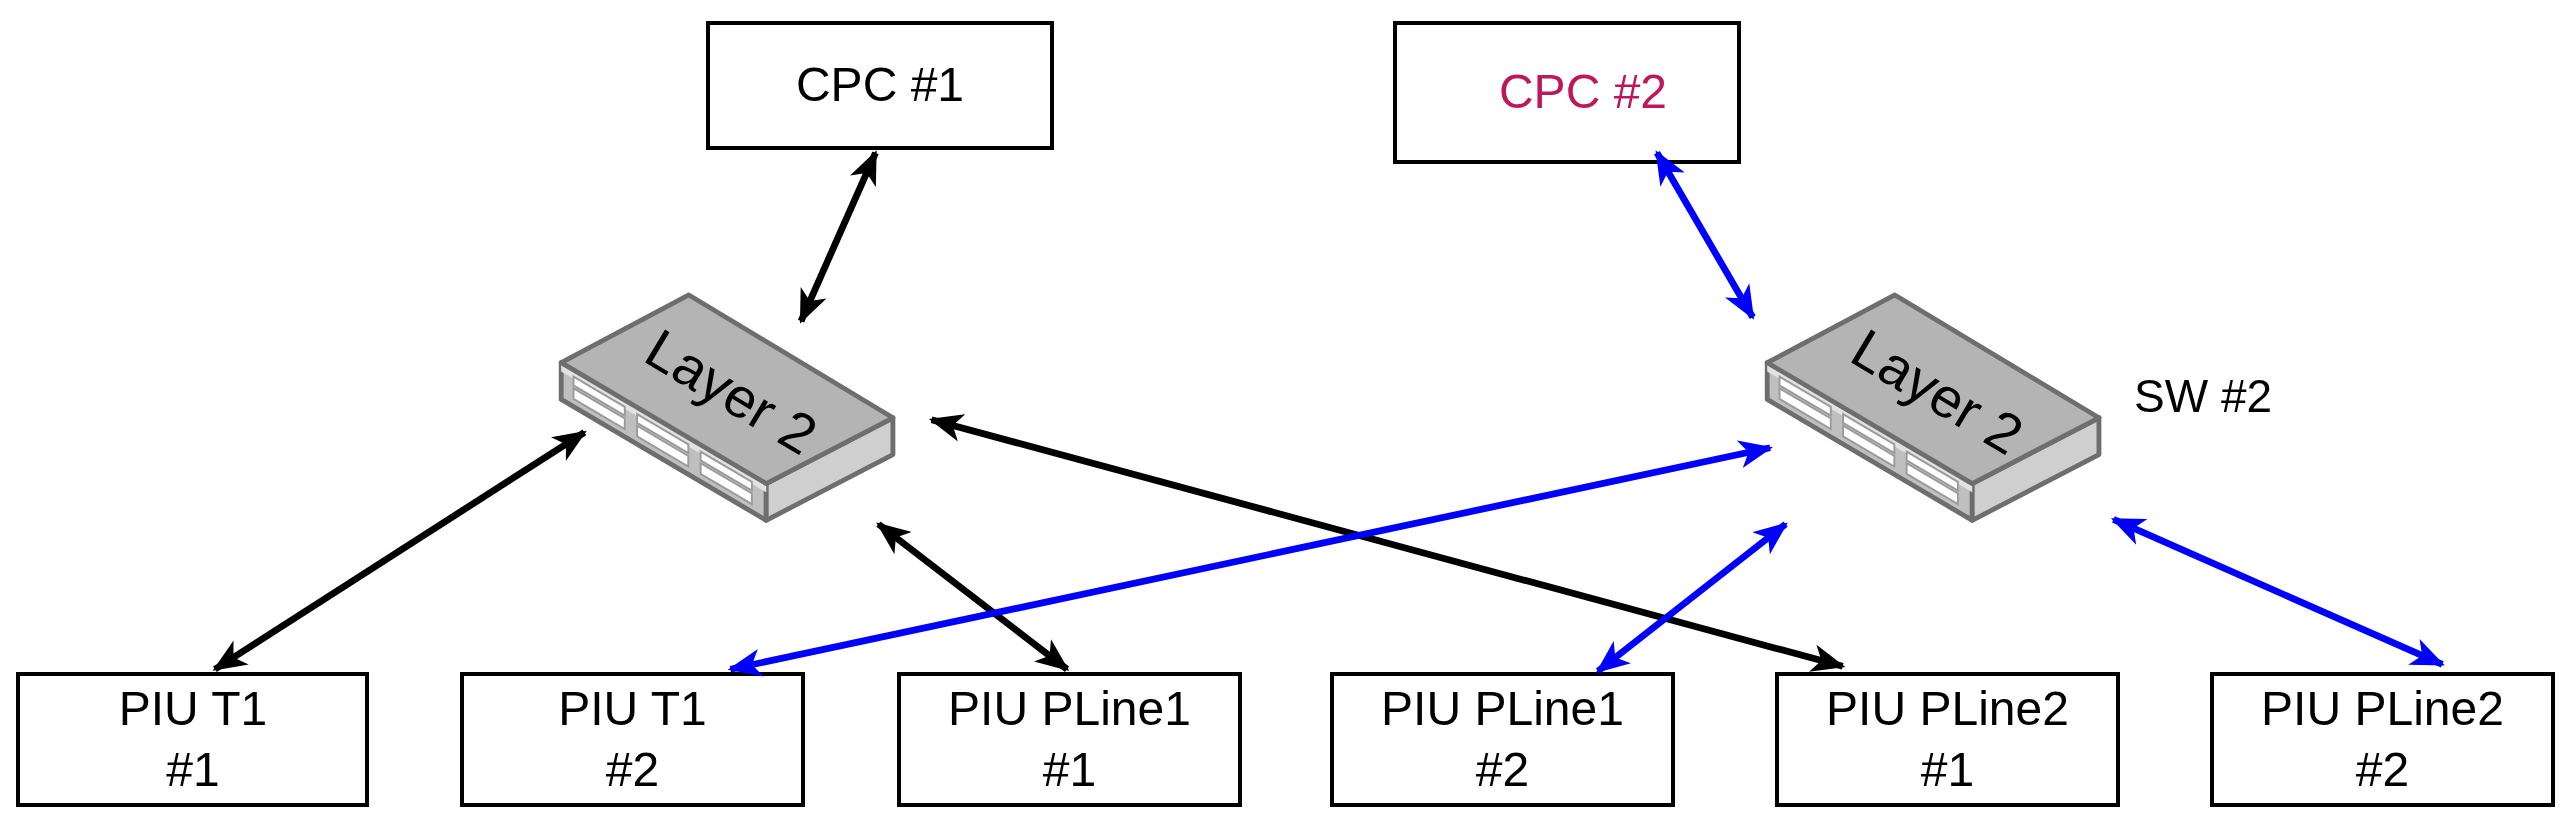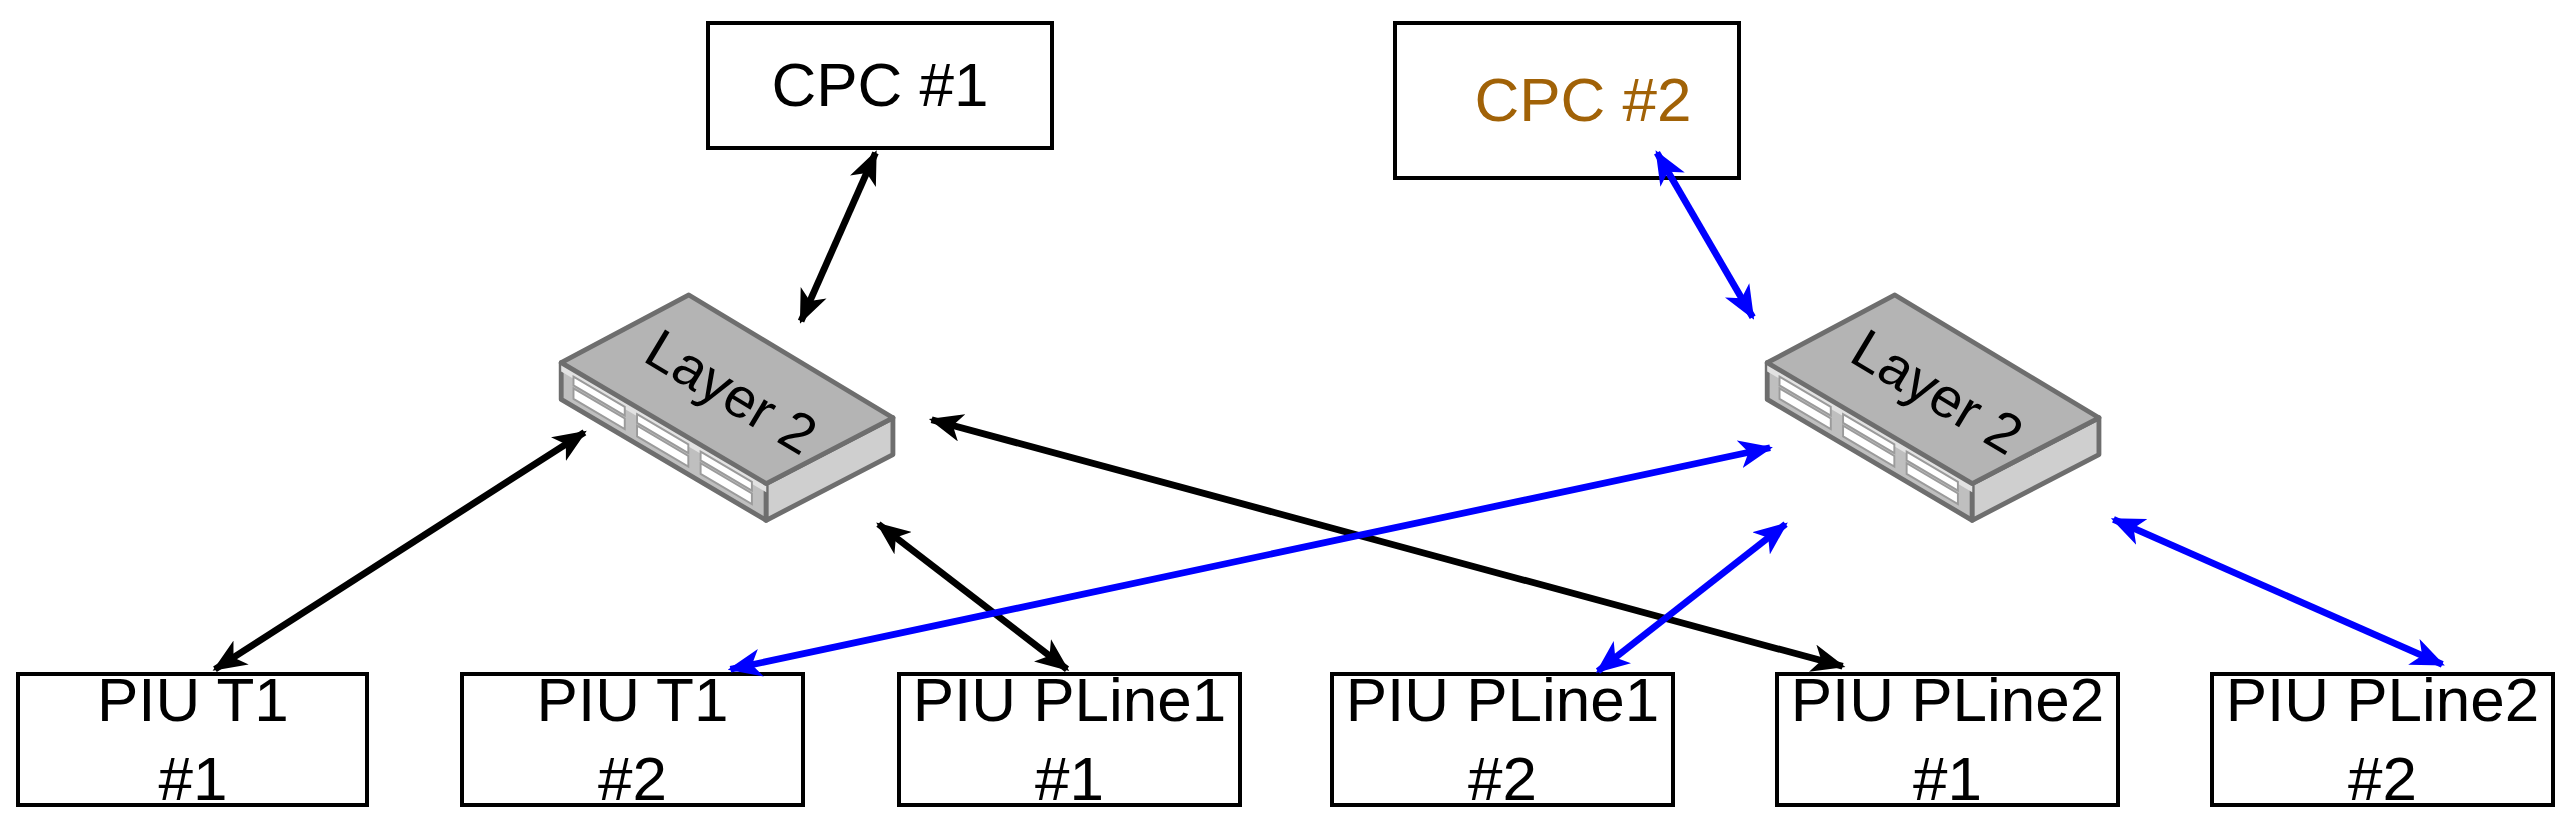--- a/index.html
+++ b/index.html
@@ -8,21 +8,21 @@
     background:#ffffff;
     font-family:"Liberation Sans","DejaVu Sans",sans-serif;
   }
   #stage{position:absolute;left:0;top:0;width:2576px;height:824px;}
   .node-box{
     position:absolute;
     box-sizing:border-box;
     border:4.8px solid #000;
     background:#fff;
     display:flex;flex-direction:column;justify-content:center;align-items:center;
-    font-size:62px;line-height:1.26;color:#000;
+    font-size:48px;line-height:1.26;color:#000;
     text-align:center;
     z-index:1;
   }
   .node-line{white-space:nowrap;}
   #links-svg{
     position:absolute;left:0;top:0;width:2576px;height:824px;
     z-index:2;pointer-events:none;
   }
   .sw-label{
     position:absolute;font-size:46px;color:#000;z-index:3;white-space:nowrap;
@@ -79,21 +79,21 @@
         <line x1="908" y1="542" x2="1103" y2="692" class="link-line" stroke="#000000" marker-start="url(#ah-black)" marker-end="url(#ah-black)"></line>
         <line x1="963" y1="434" x2="1905" y2="689" class="link-line" stroke="#000000" marker-start="url(#ah-black)" marker-end="url(#ah-black)"></line>
         <line x1="1830" y1="463" x2="755" y2="692" class="link-line" stroke="#0000ff" marker-start="url(#ah-blue)" marker-end="url(#ah-blue)"></line>
         <line x1="1846" y1="542" x2="1652" y2="694" class="link-line" stroke="#0000ff" marker-start="url(#ah-blue)" marker-end="url(#ah-blue)"></line>
         <line x1="2185" y1="537" x2="2525" y2="687" class="link-line" stroke="#0000ff" marker-start="url(#ah-blue)" marker-end="url(#ah-blue)"></line>
       </g>
   </svg>
 <div class="node-box" style="left: 706px; top: 21px; width: 348px; height: 129px; border-color: rgb(0, 0, 0); background: rgb(255, 255, 255); color: rgb(0, 0, 0);">
       <div class="node-line">CPC #1</div>
     </div>
-    <div class="node-box" style="left: 1393px; top: 21px; width: 348px; height: 159px; border-color: rgb(0, 0, 0); background: rgb(255, 255, 255); color: #a16207; padding-left: 32px;">
+    <div class="node-box" style="left: 1393px; top: 21px; width: 348px; height: 143px; border-color: rgb(0, 0, 0); background: rgb(255, 255, 255); color: #be185d; padding-left: 32px;">
       <div class="node-line">CPC #2</div>
     </div>
     <div class="node-box" style="left: 16.4px; top: 672px; width: 353px; height: 135px; border-color: rgb(0, 0, 0); background: rgb(255, 255, 255); color: rgb(0, 0, 0);">
       <div class="node-line">PIU T1</div>
       <div class="node-line">#1</div>
     </div>
     <div class="node-box" style="left: 460px; top: 672px; width: 345px; height: 135px; border-color: rgb(0, 0, 0); background: rgb(255, 255, 255); color: rgb(0, 0, 0);">
       <div class="node-line">PIU T1</div>
       <div class="node-line">#2</div>
     </div>
@@ -106,14 +106,15 @@
       <div class="node-line">#2</div>
     </div>
     <div class="node-box" style="left: 1775px; top: 672px; width: 345px; height: 135px; border-color: rgb(0, 0, 0); background: rgb(255, 255, 255); color: rgb(0, 0, 0);">
       <div class="node-line">PIU PLine2</div>
       <div class="node-line">#1</div>
     </div>
     <div class="node-box" style="left: 2210px; top: 672px; width: 345px; height: 135px; border-color: rgb(0, 0, 0); background: rgb(255, 255, 255); color: rgb(0, 0, 0);">
       <div class="node-line">PIU PLine2</div>
       <div class="node-line">#2</div>
     </div>
+    <div class="sw-label" style="left: 2134px; top: 369px; width: 252px; text-align: left; color: rgb(0, 0, 0);">SW #2</div>
   </div>
 
 
 </body></html>

